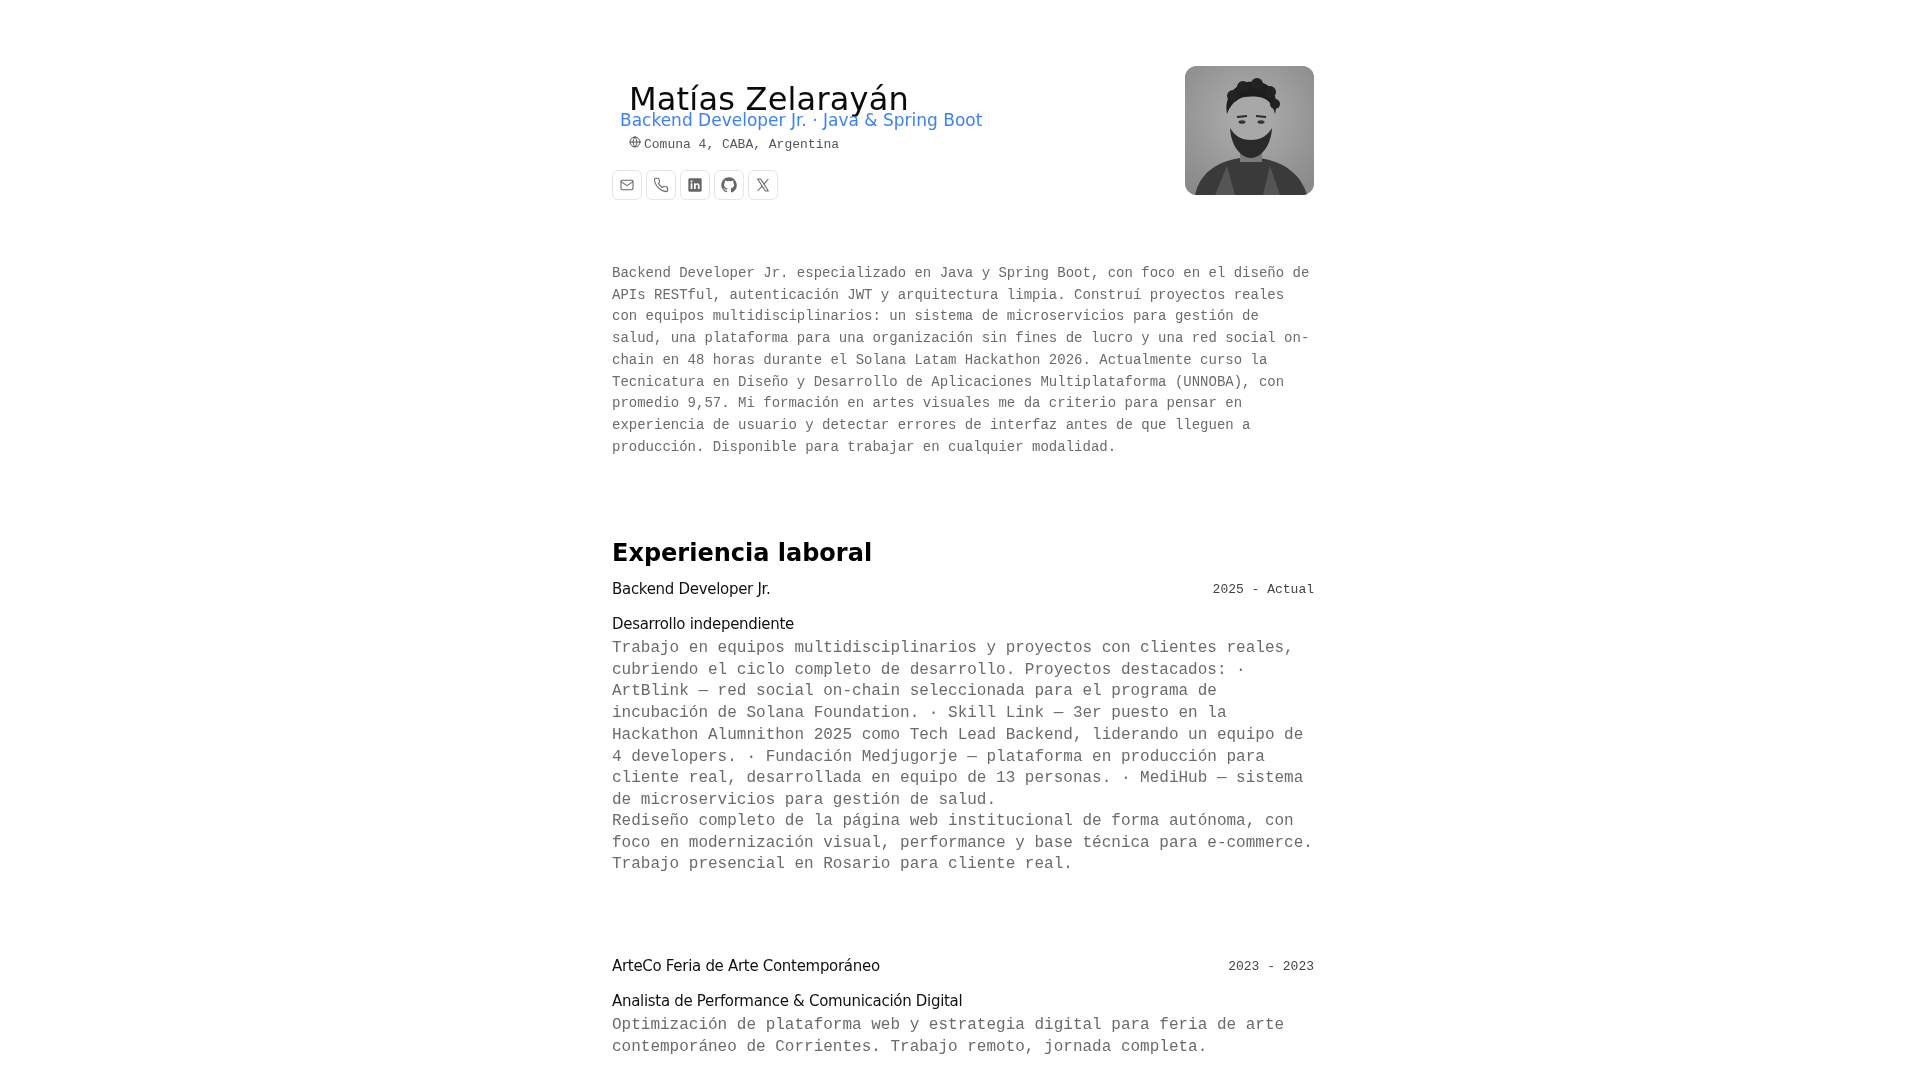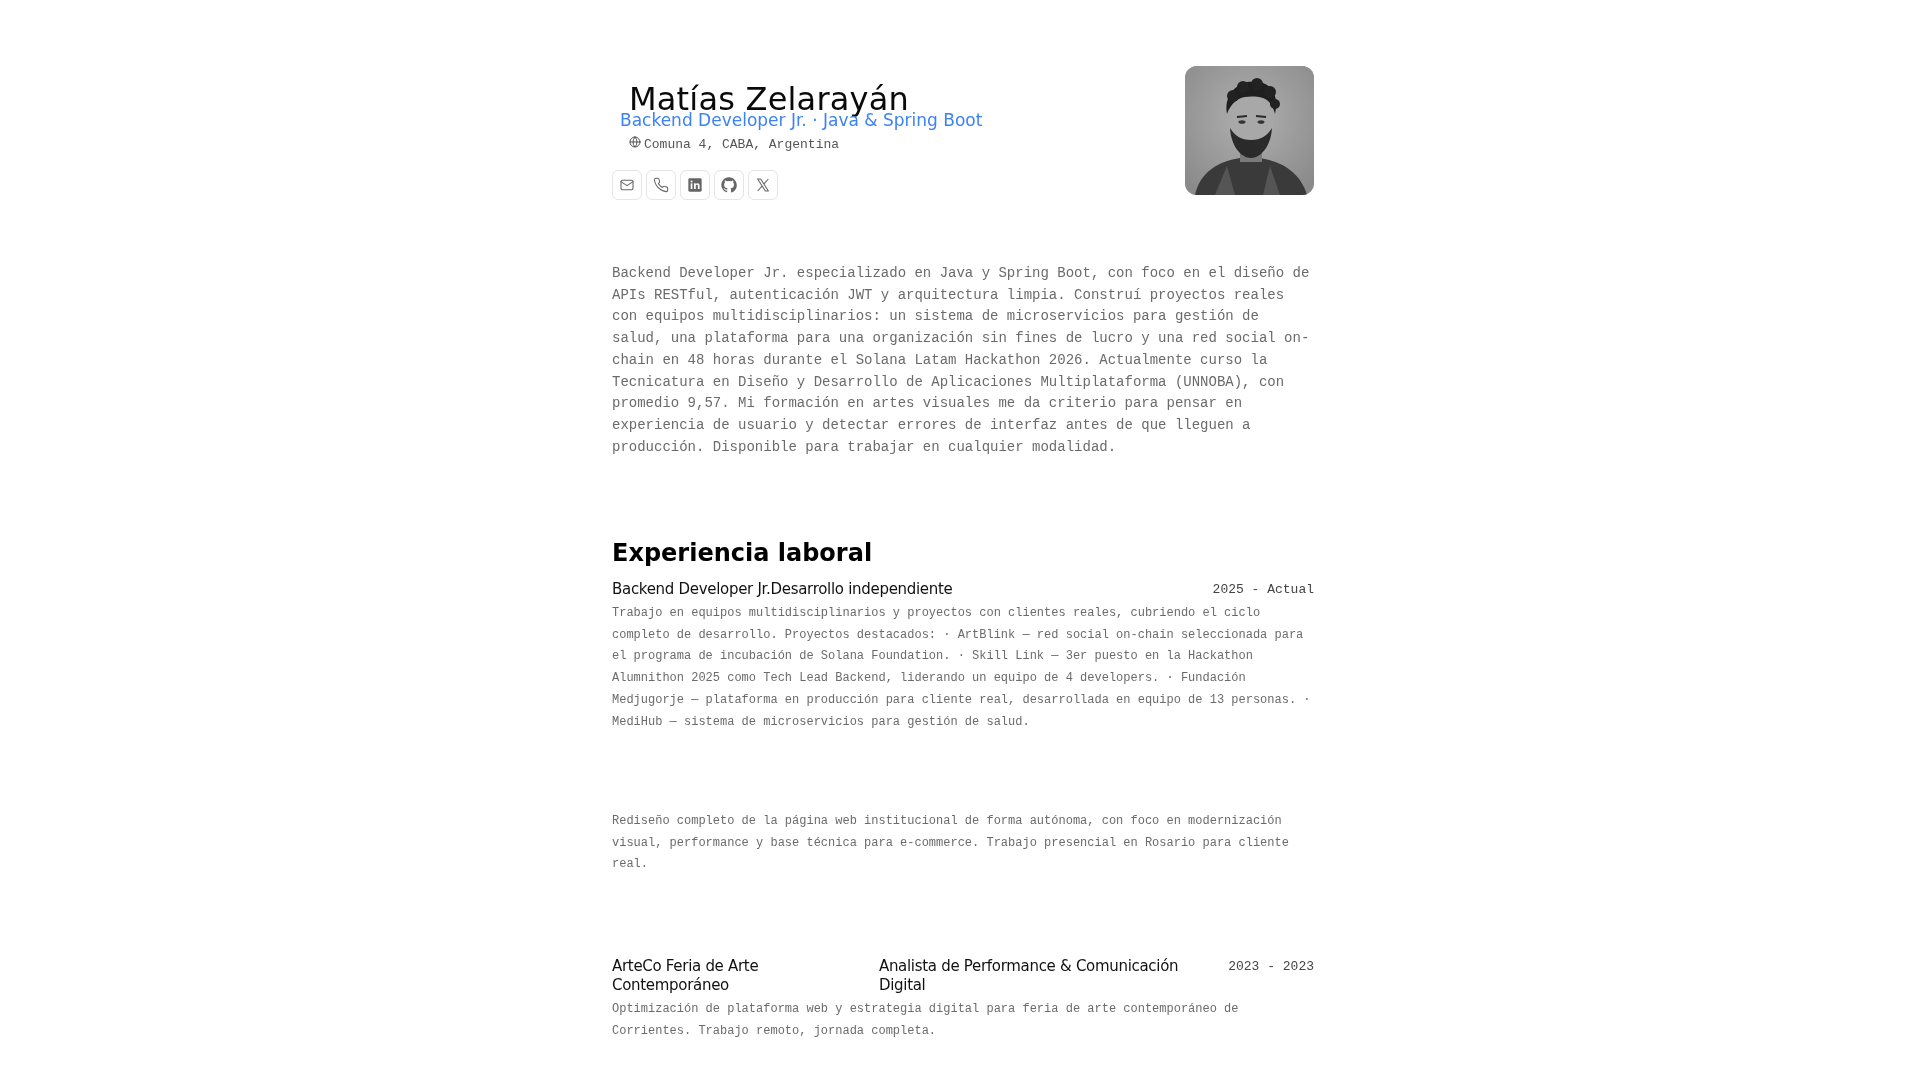--- a/index.html
+++ b/index.html
@@ -127,38 +127,40 @@
     .job {
       margin-top: 0;
     }
     .job-head {
       display: flex;
       justify-content: space-between;
       align-items: flex-start;
     }
     .job-titles {
       display: flex;
+      flex-direction: column;
+      gap: 16px;
     }
     .job-company, .job-role {
       font-family: "DejaVu Sans", sans-serif;
       font-size: 15px;
       line-height: 19px;
       color: #111;
       letter-spacing: -0.3px;
     }
     .job-dates {
       font-family: "Liberation Mono", monospace;
       font-size: 13px;
       color: #444;
       line-height: 19px;
       white-space: pre;
     }
     .job-desc {
       font-family: "Liberation Mono", monospace;
-      font-size: 12px;
+      font-size: 16px;
       line-height: 21.7px;
       color: #6b6b6b;
       margin-top: 4px;
     }
     .job1 { position: absolute; top: 43px; left: 0; width: 702px; }
     .job2 { position: absolute; top: 270px; left: 0; width: 702px; }
     .job3 { position: absolute; top: 420px; left: 0; width: 702px; }
   </style>
 </head>
 <body>

